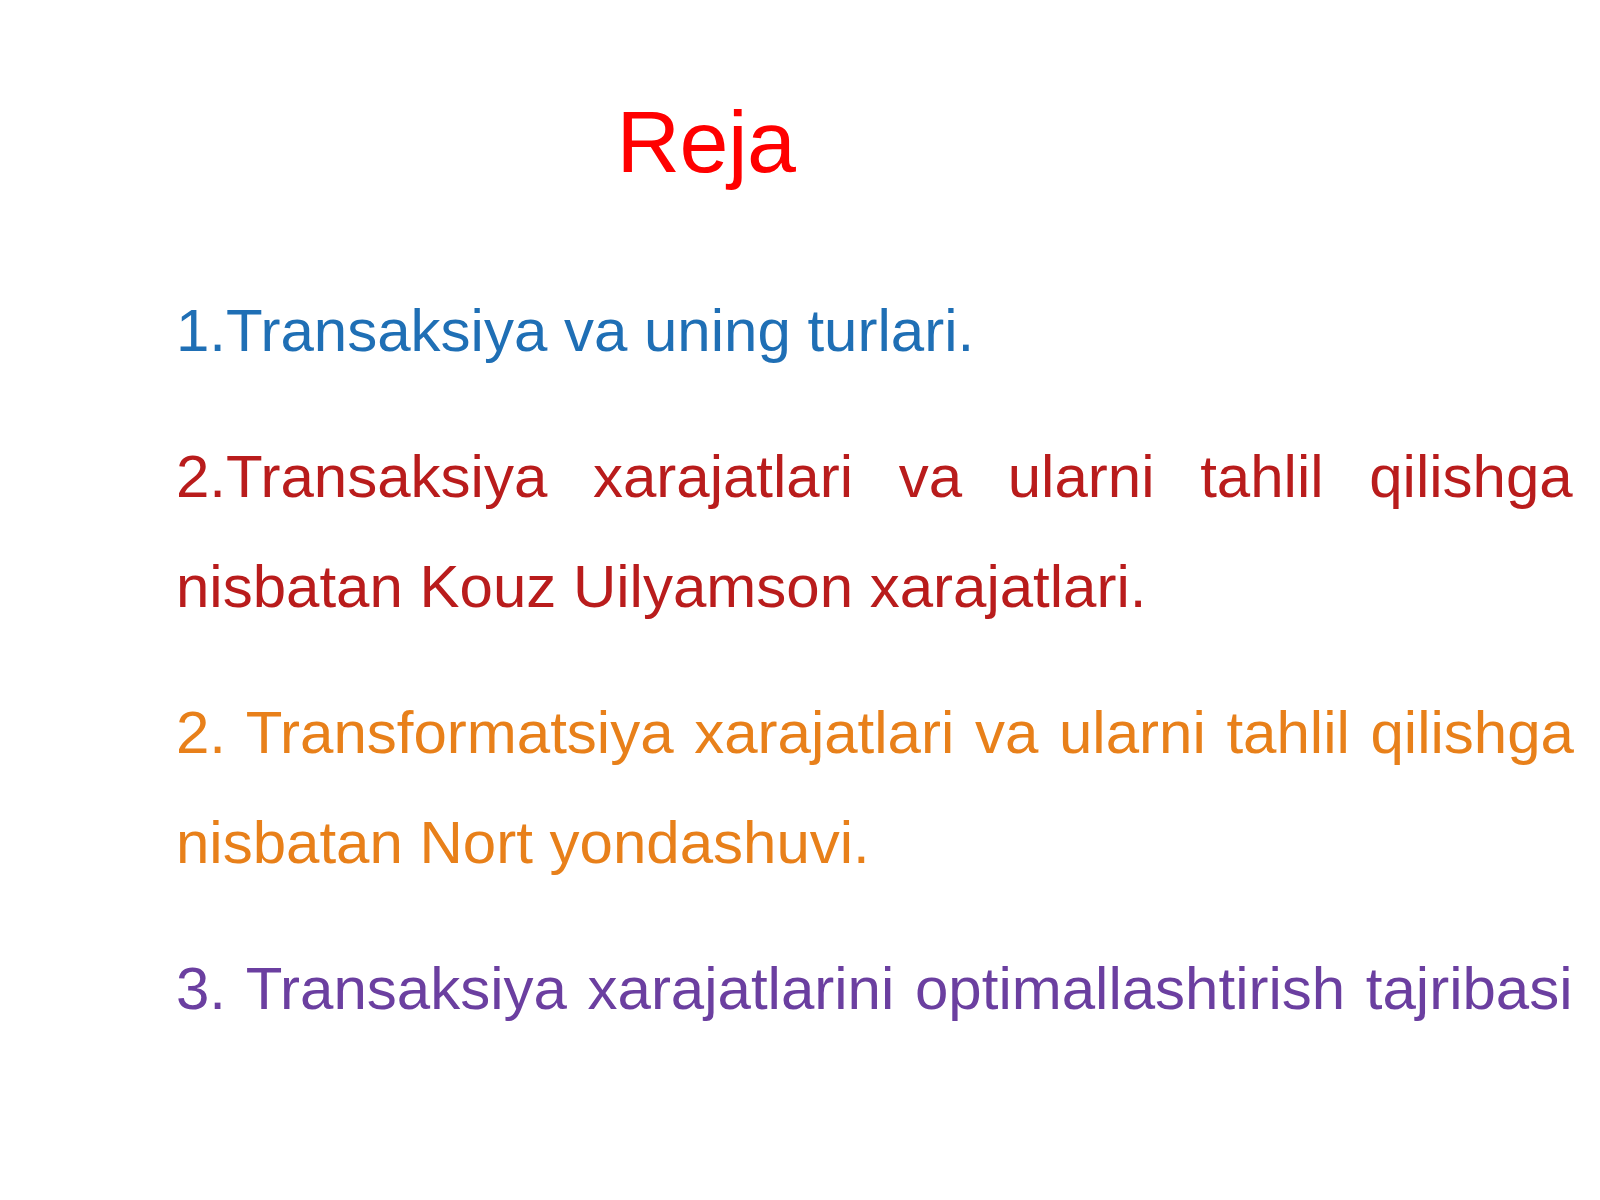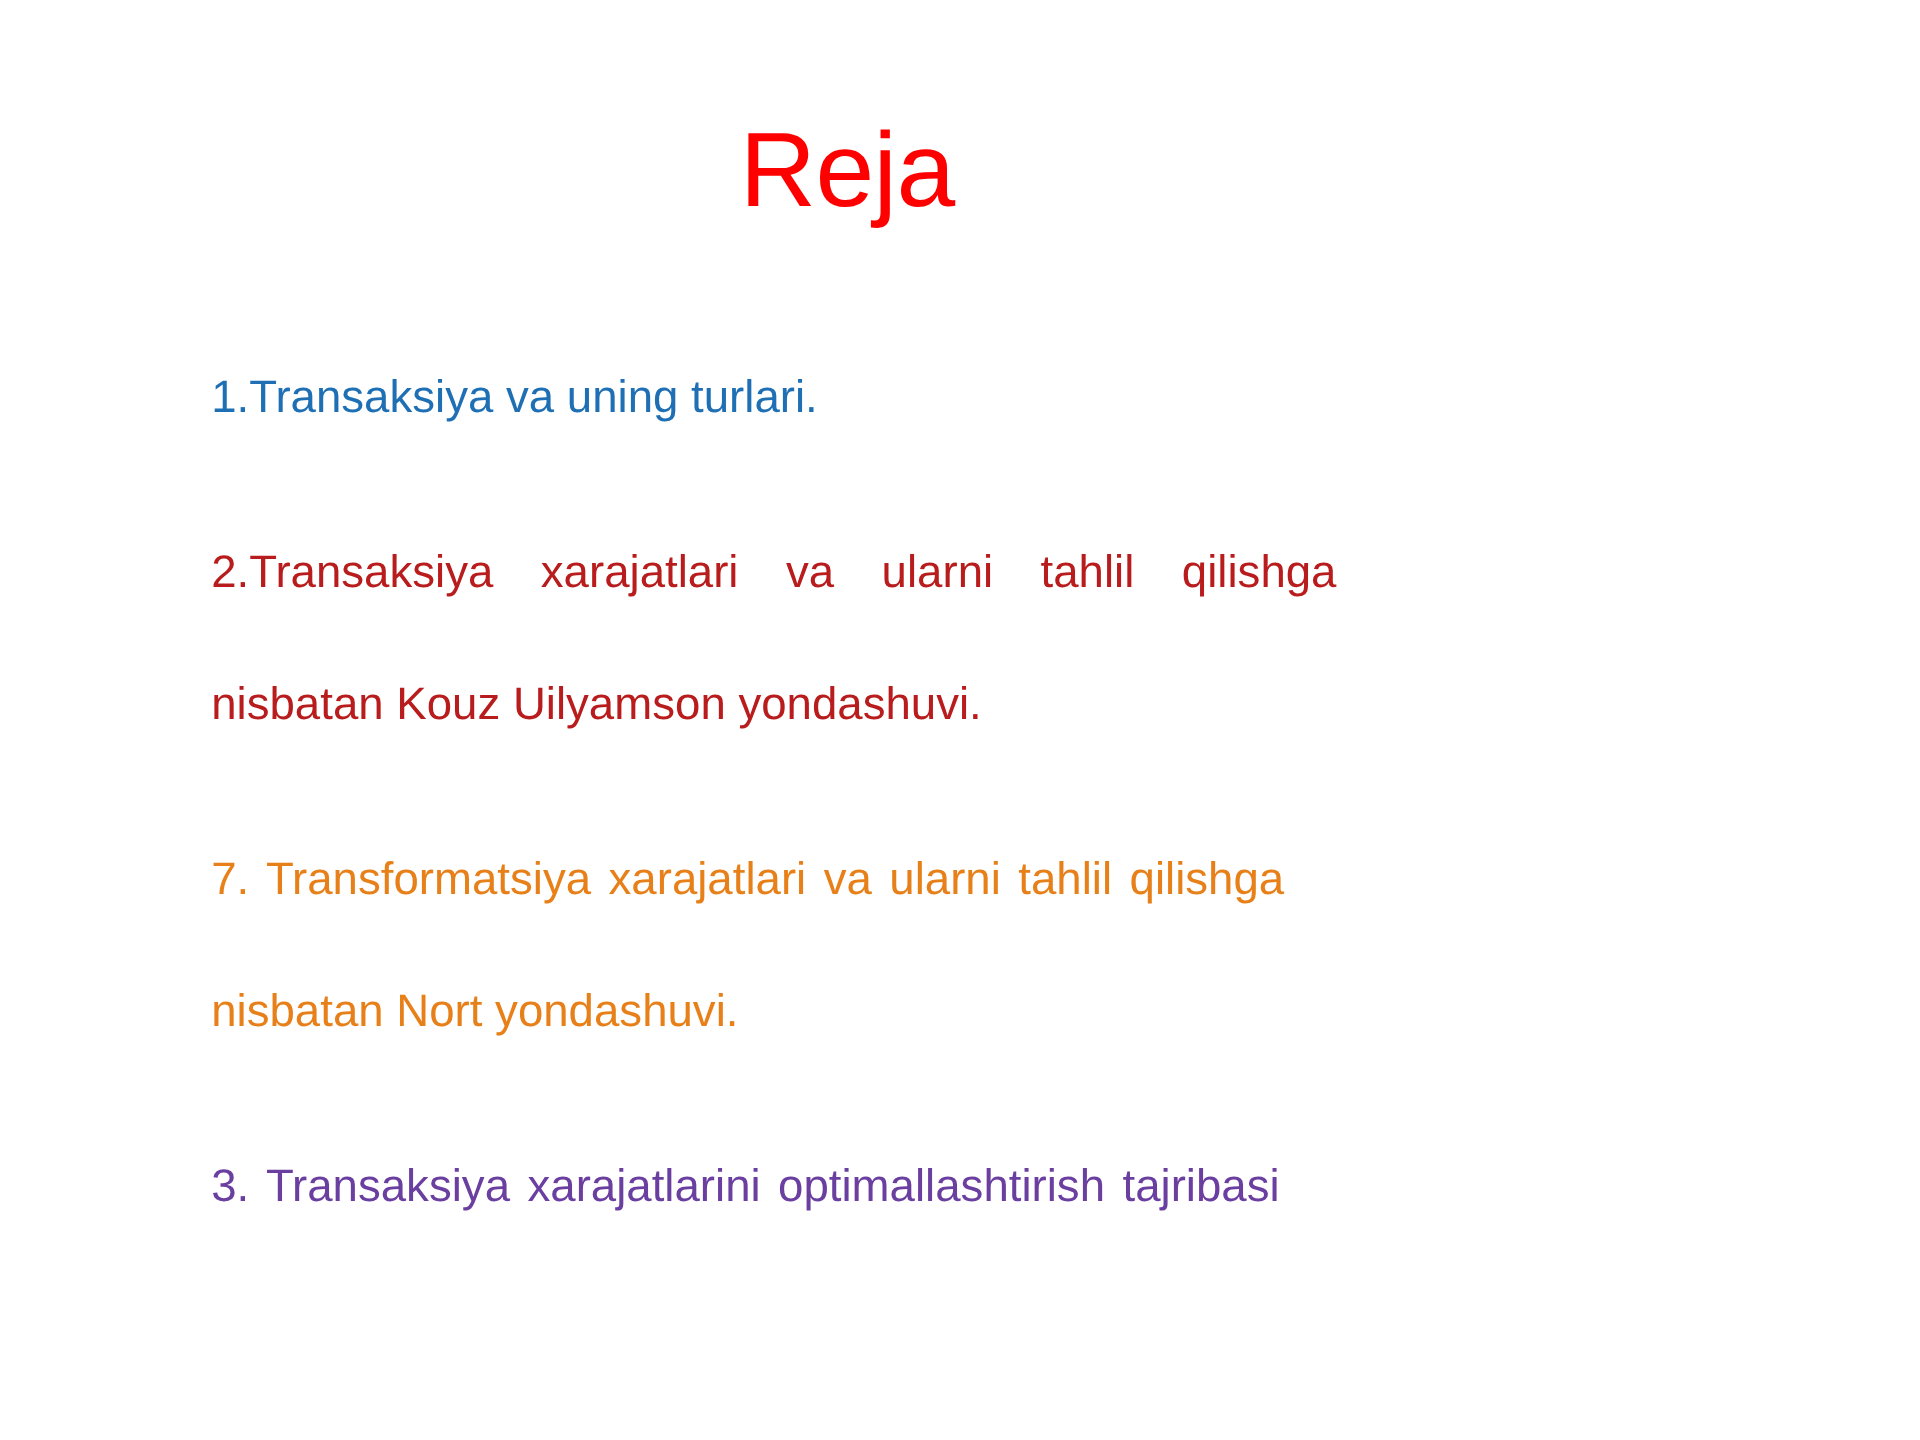--- a/index.html
+++ b/index.html
@@ -32,21 +32,21 @@
   }
 
   .agenda-list {
     position: absolute;
     left: 176px;
     top: 276px;
     width: 1302px;
   }
 
   .agenda-item {
-    font-size: 38px;
+    font-size: 60px;
     line-height: 1.0;
     font-weight: 400;
     text-align: justify;
     text-justify: inter-word;
     margin: 0 0 36px 0;
   }
 
   .agenda-item:last-child {
     margin-bottom: 0;
   }
@@ -77,25 +77,25 @@
   <div class="slide-title">Reja</div>
 
   <div class="agenda-list">
 
     <div class="agenda-item item-1">
       <span class="line">1.Transaksiya va uning turlari.</span>
     </div>
 
     <div class="agenda-item item-2">
       <span class="line spread-wide">2.Transaksiya xarajatlari va ularni tahlil qilishga</span>
-      <span class="line">nisbatan Kouz Uilyamson yondashuvi.</span>
+      <span class="line">nisbatan Kouz Uilyamson xarajatlari.</span>
     </div>
 
     <div class="agenda-item item-3">
-      <span class="line spread-small">7. Transformatsiya xarajatlari va ularni tahlil qilishga</span>
+      <span class="line spread-small">2. Transformatsiya xarajatlari va ularni tahlil qilishga</span>
       <span class="line">nisbatan Nort yondashuvi.</span>
     </div>
 
     <div class="agenda-item item-4">
       <span class="line spread-small">3. Transaksiya xarajatlarini optimallashtirish tajribasi</span>
     </div>
 
   </div>
 </div>
 

